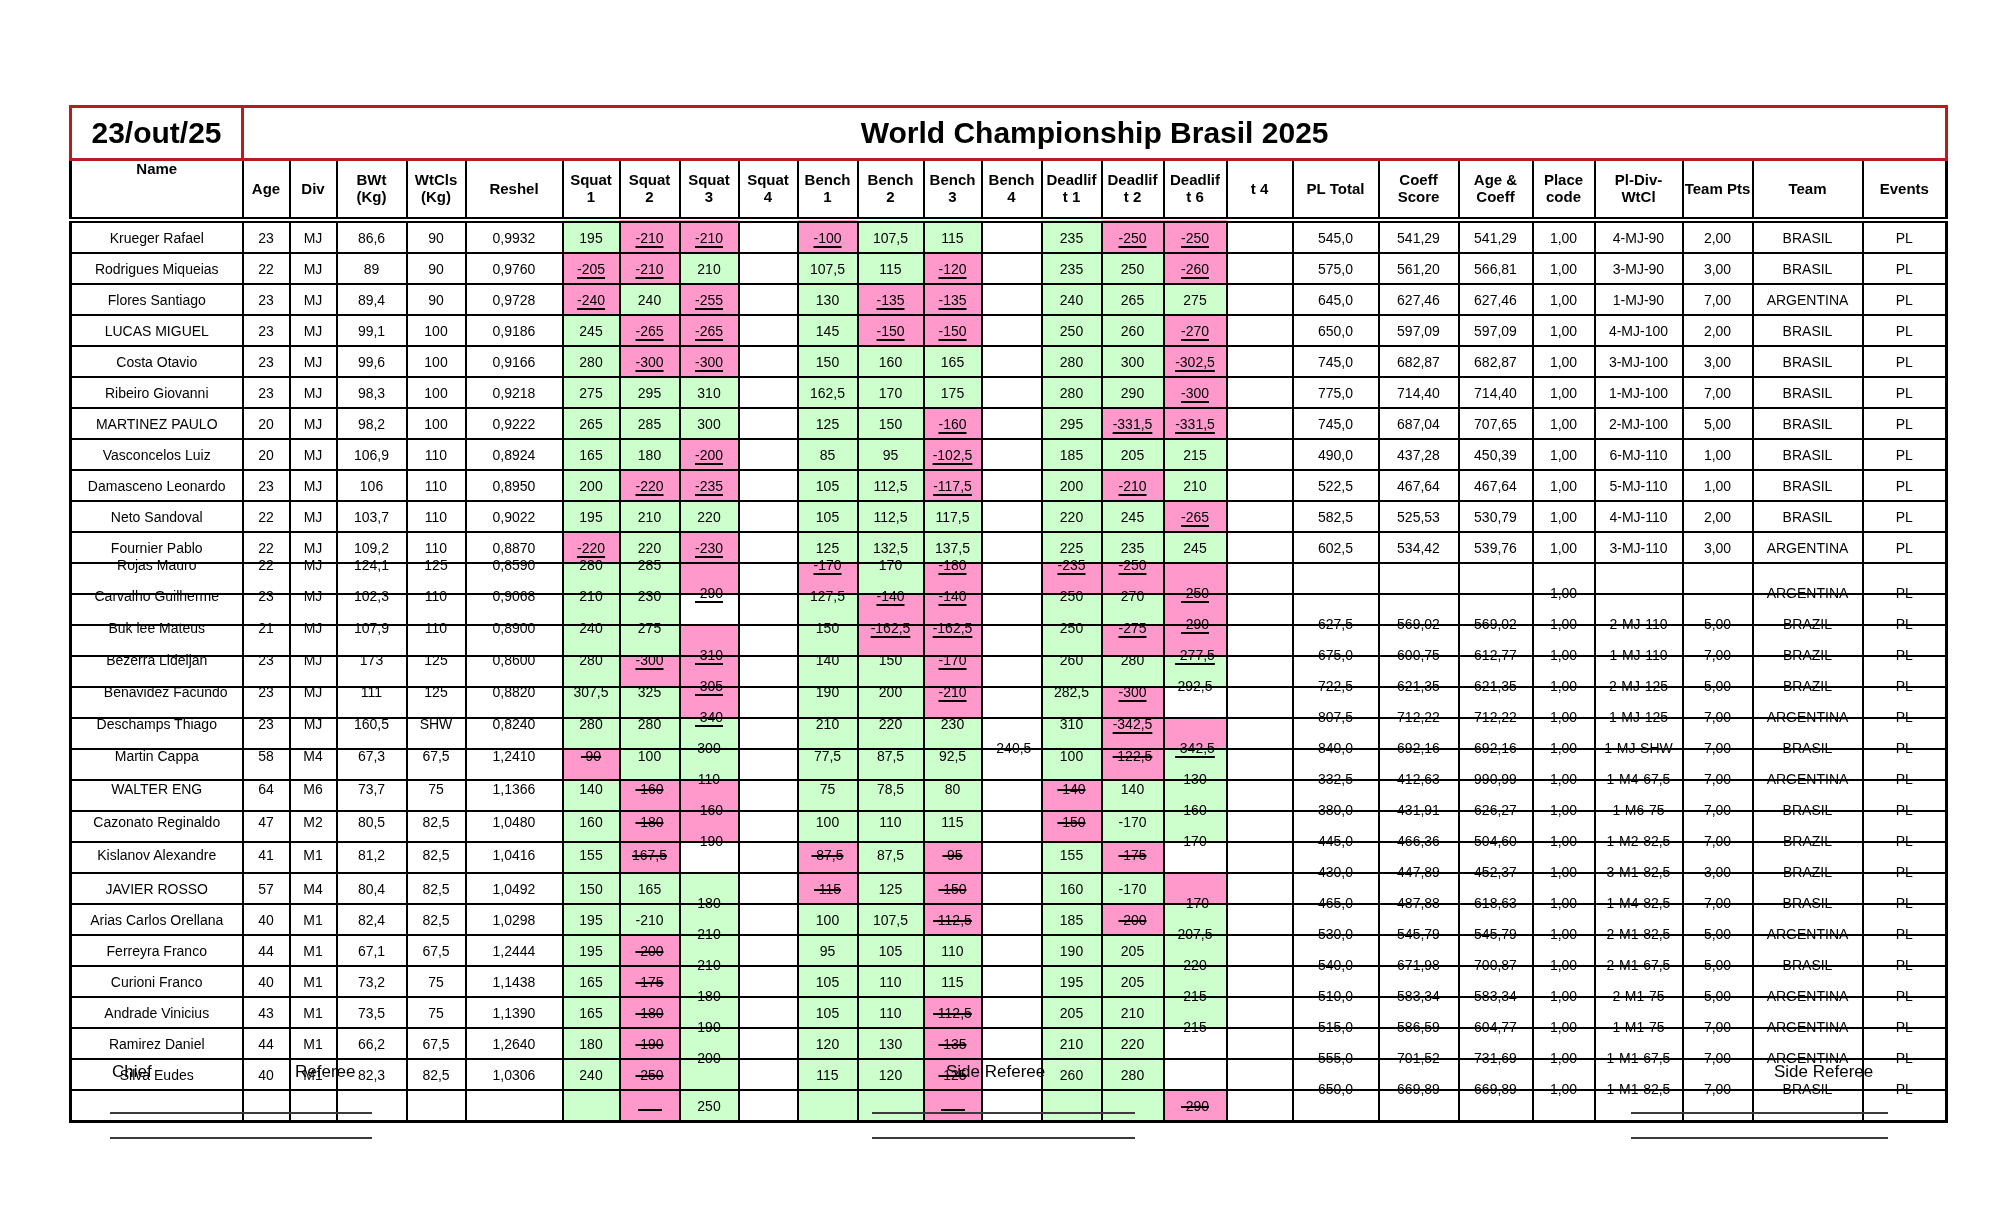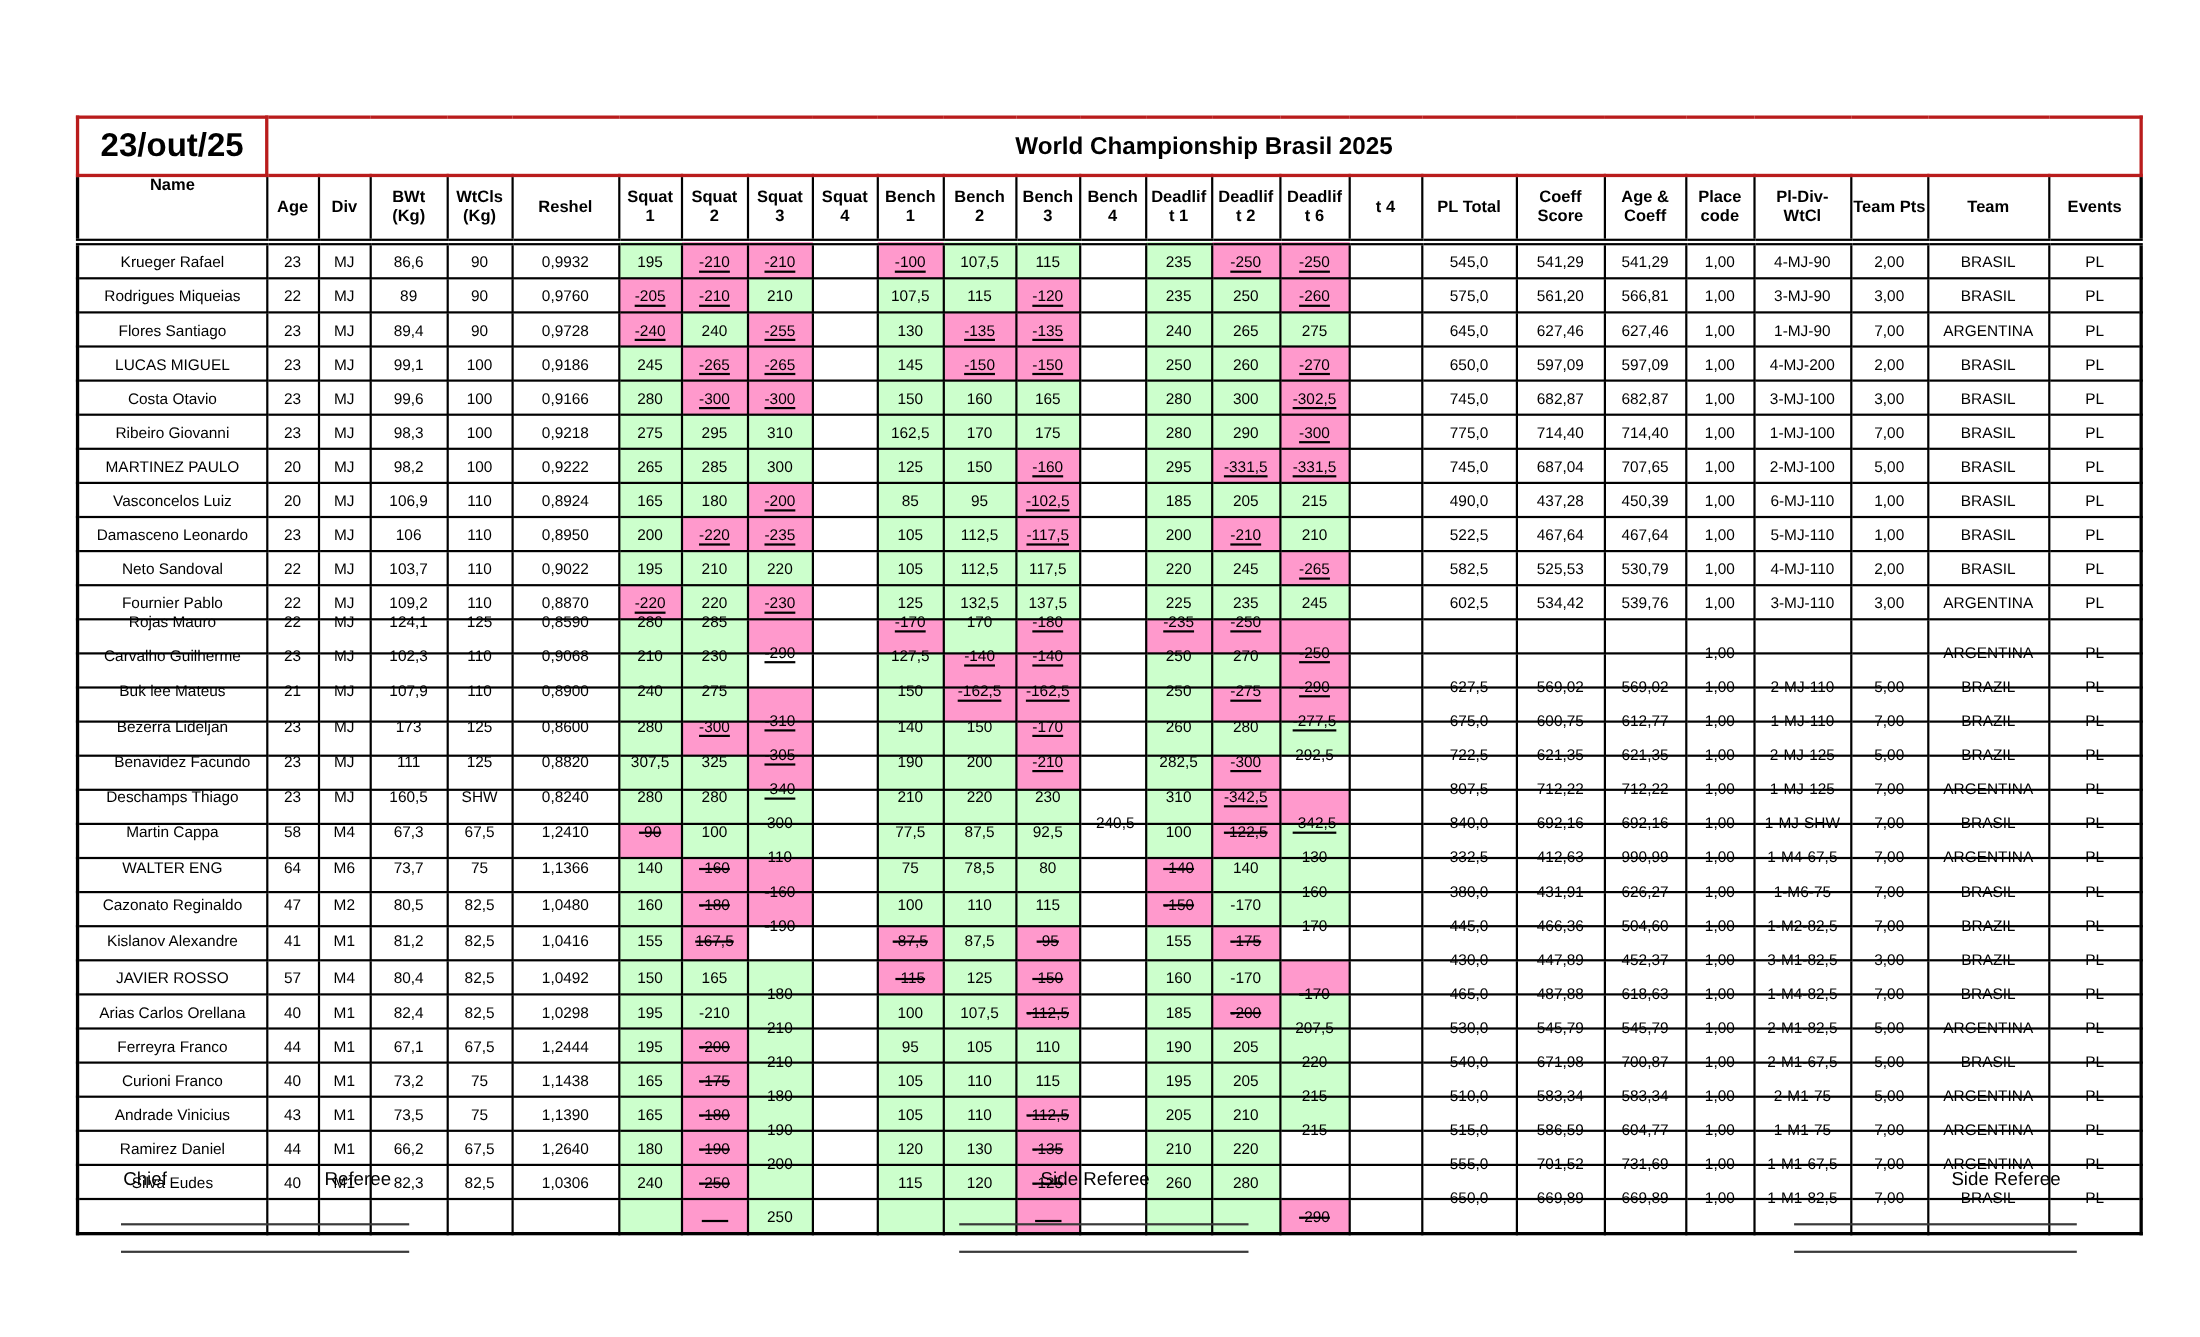--- a/index.html
+++ b/index.html
@@ -4,21 +4,21 @@
 <style>
   html,body{margin:0;padding:0;}
   body{width:2000px;height:1215px;background:#fff;position:relative;
        font-family:"Liberation Sans",sans-serif;color:#000;overflow:hidden;}
   #sheet{position:absolute;left:69px;top:105px;}
   table{border-collapse:collapse;table-layout:fixed;width:1876px;border:3px solid #000;}
   td{border:2px solid #000;text-align:center;vertical-align:middle;font-size:14px;
      padding:0;height:29px;white-space:nowrap;overflow:visible;}
   tr.daterow td{border:3px solid #b91c1c;height:50px;}
   .datecell{font-size:30px;font-weight:bold;}
-  .titlecell{font-size:22px;font-weight:bold;}
+  .titlecell{font-size:30px;font-weight:bold;}
   tr.headrow td{height:56px;font-weight:bold;font-size:15px;line-height:1.12;
      border-bottom:6px double #000;vertical-align:middle;}
   tr.headrow td.hname{vertical-align:top;}
   tr.headrow .l1{display:block;}
   td.g{background:#ccffcc;}
   td.f{background:#ff99cc;}
   .val{display:inline-block;position:relative;z-index:5;}
   td.u .val{text-decoration:underline;text-underline-offset:3px;text-decoration-thickness:1.5px;}
   td.lt .val{text-decoration:line-through;text-decoration-thickness:1.5px;}
   .dash{display:inline-block;width:24px;height:2px;background:#000;position:relative;z-index:5;}
@@ -261,21 +261,21 @@
           <td class="f u"><span class="val">-150</span></td>
           <td><span class="val"></span></td>
           <td class="g"><span class="val">250</span></td>
           <td class="g"><span class="val">260</span></td>
           <td class="f u"><span class="val">-270</span></td>
           <td><span class="val"></span></td>
           <td><span class="val">650,0</span></td>
           <td><span class="val">597,09</span></td>
           <td><span class="val">597,09</span></td>
           <td><span class="val">1,00</span></td>
-          <td><span class="val">4-MJ-200</span></td>
+          <td><span class="val">4-MJ-100</span></td>
           <td><span class="val">2,00</span></td>
           <td><span class="val">BRASIL</span></td>
           <td><span class="val">PL</span></td>
         </tr>
         <tr>
           <td><span class="val">Costa Otavio</span></td>
           <td><span class="val">23</span></td>
           <td><span class="val">MJ</span></td>
           <td><span class="val">99,6</span></td>
           <td><span class="val">100</span></td>

